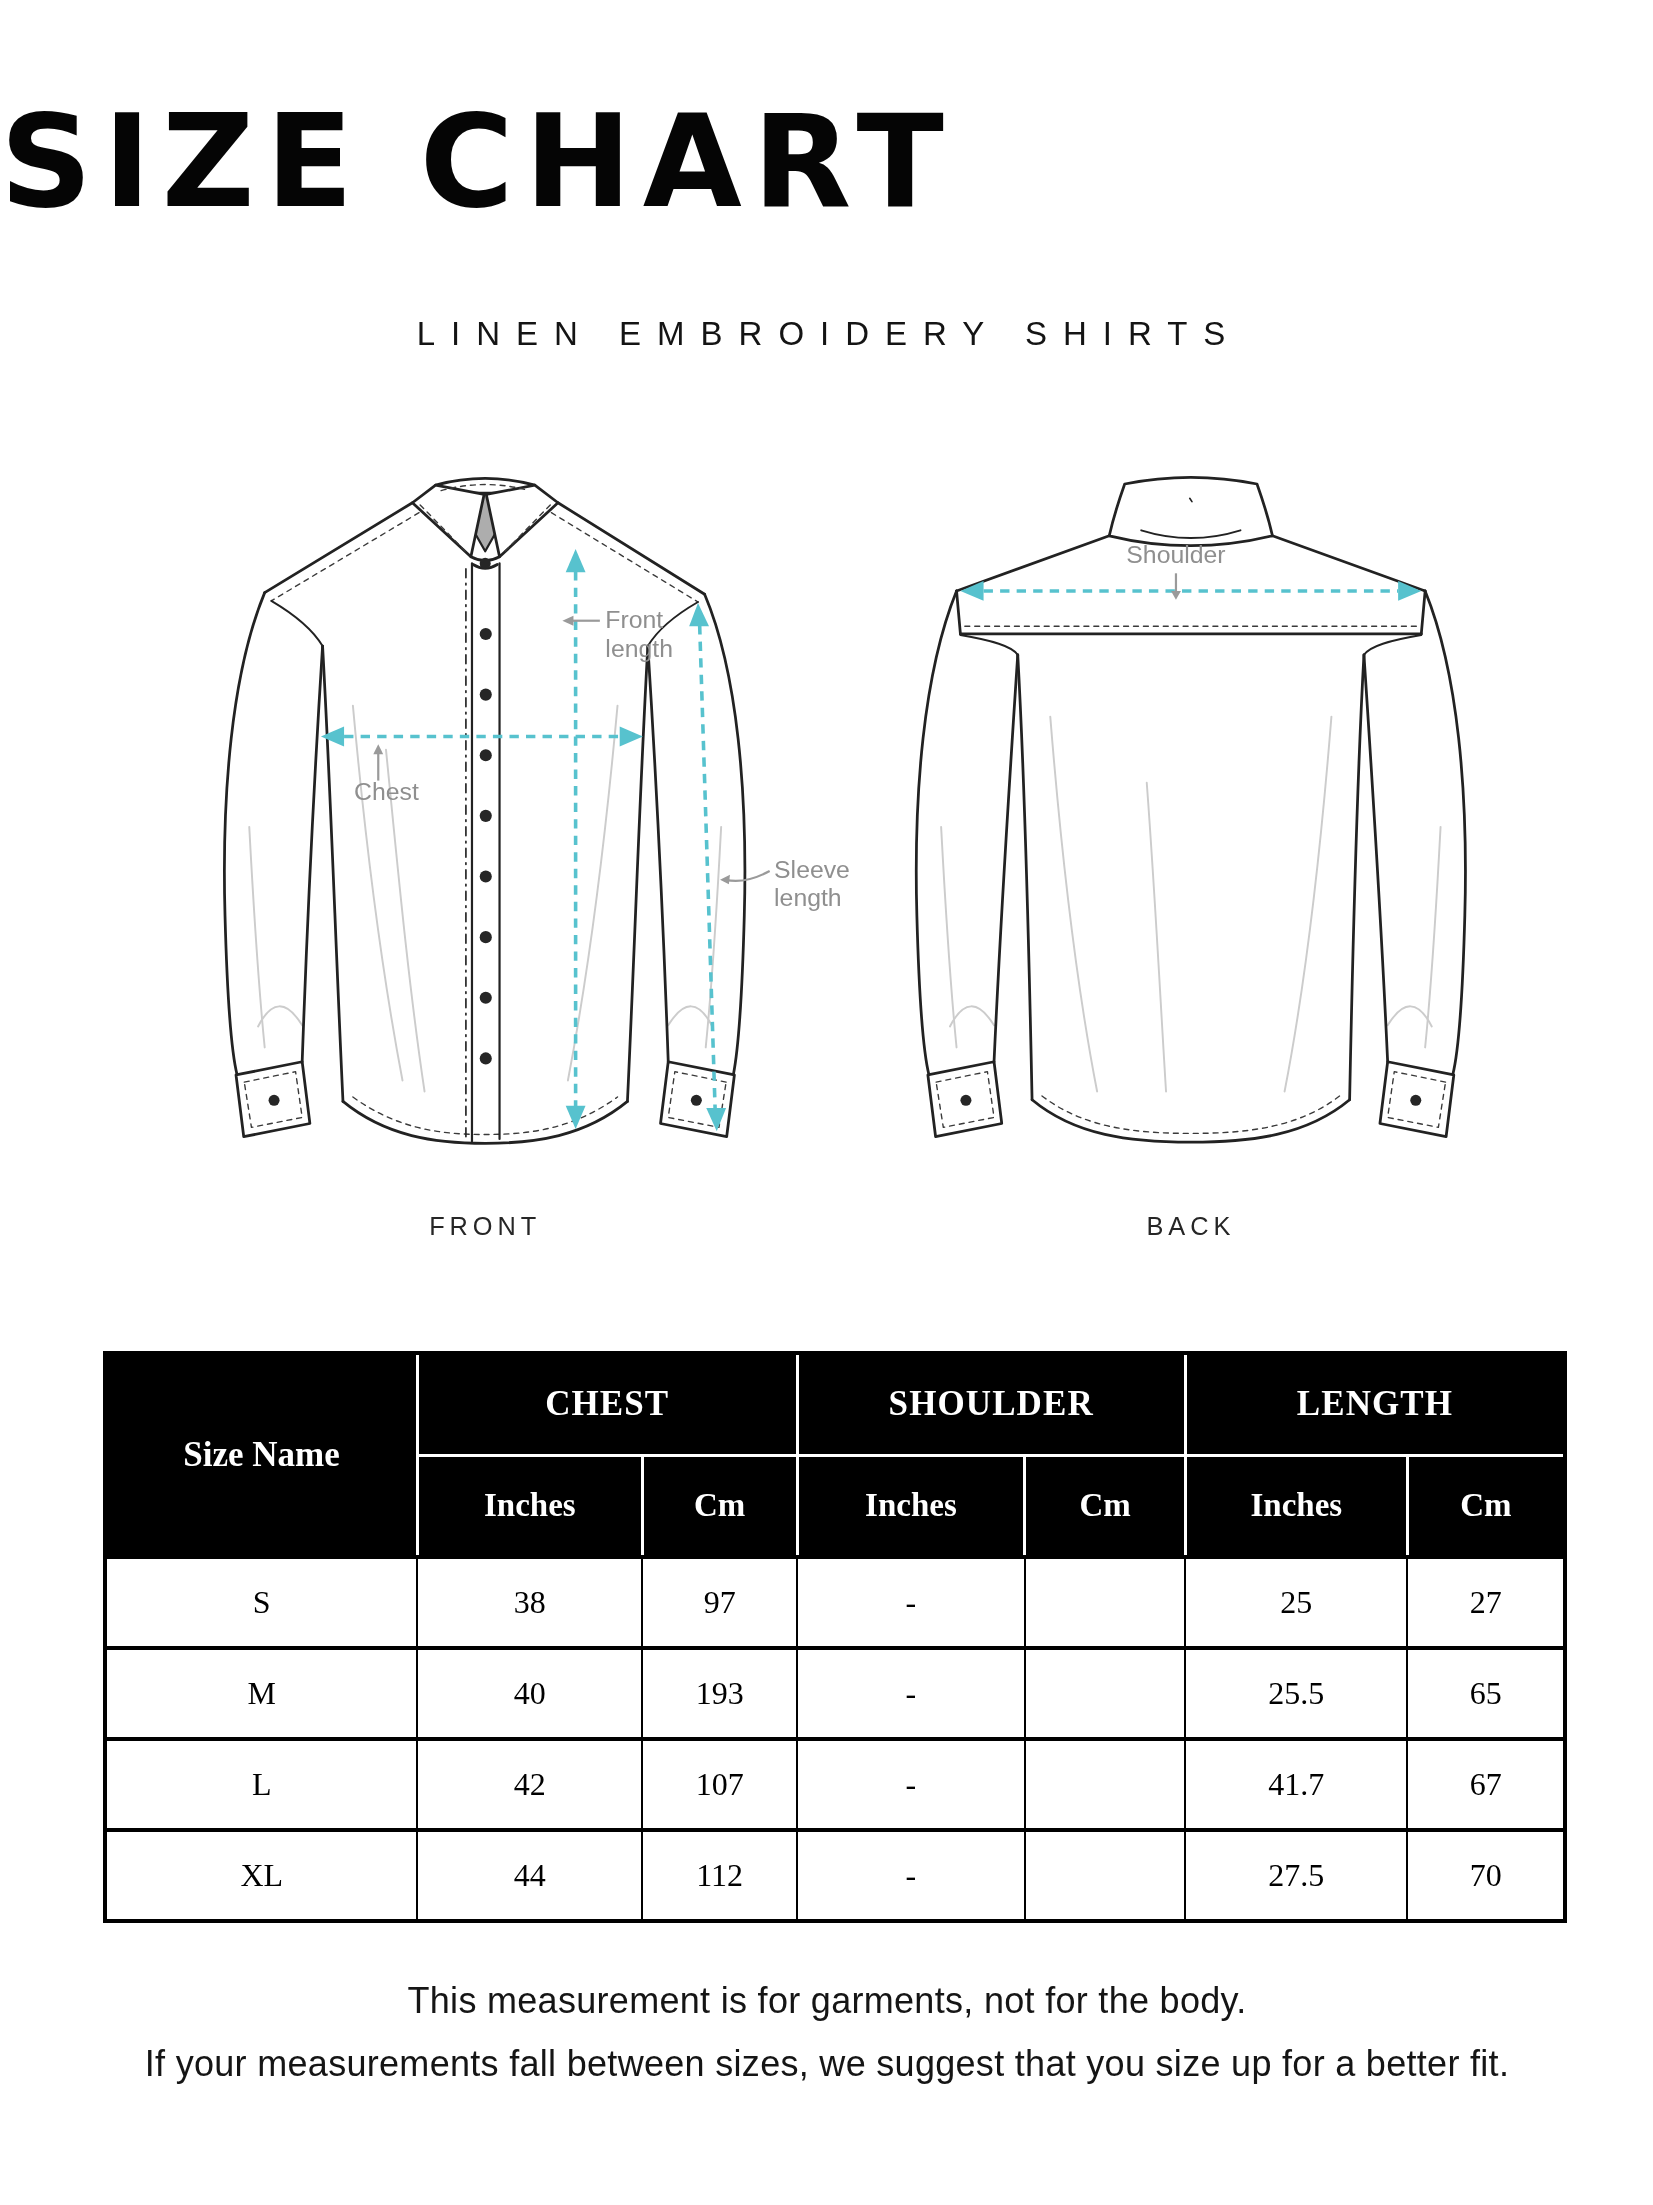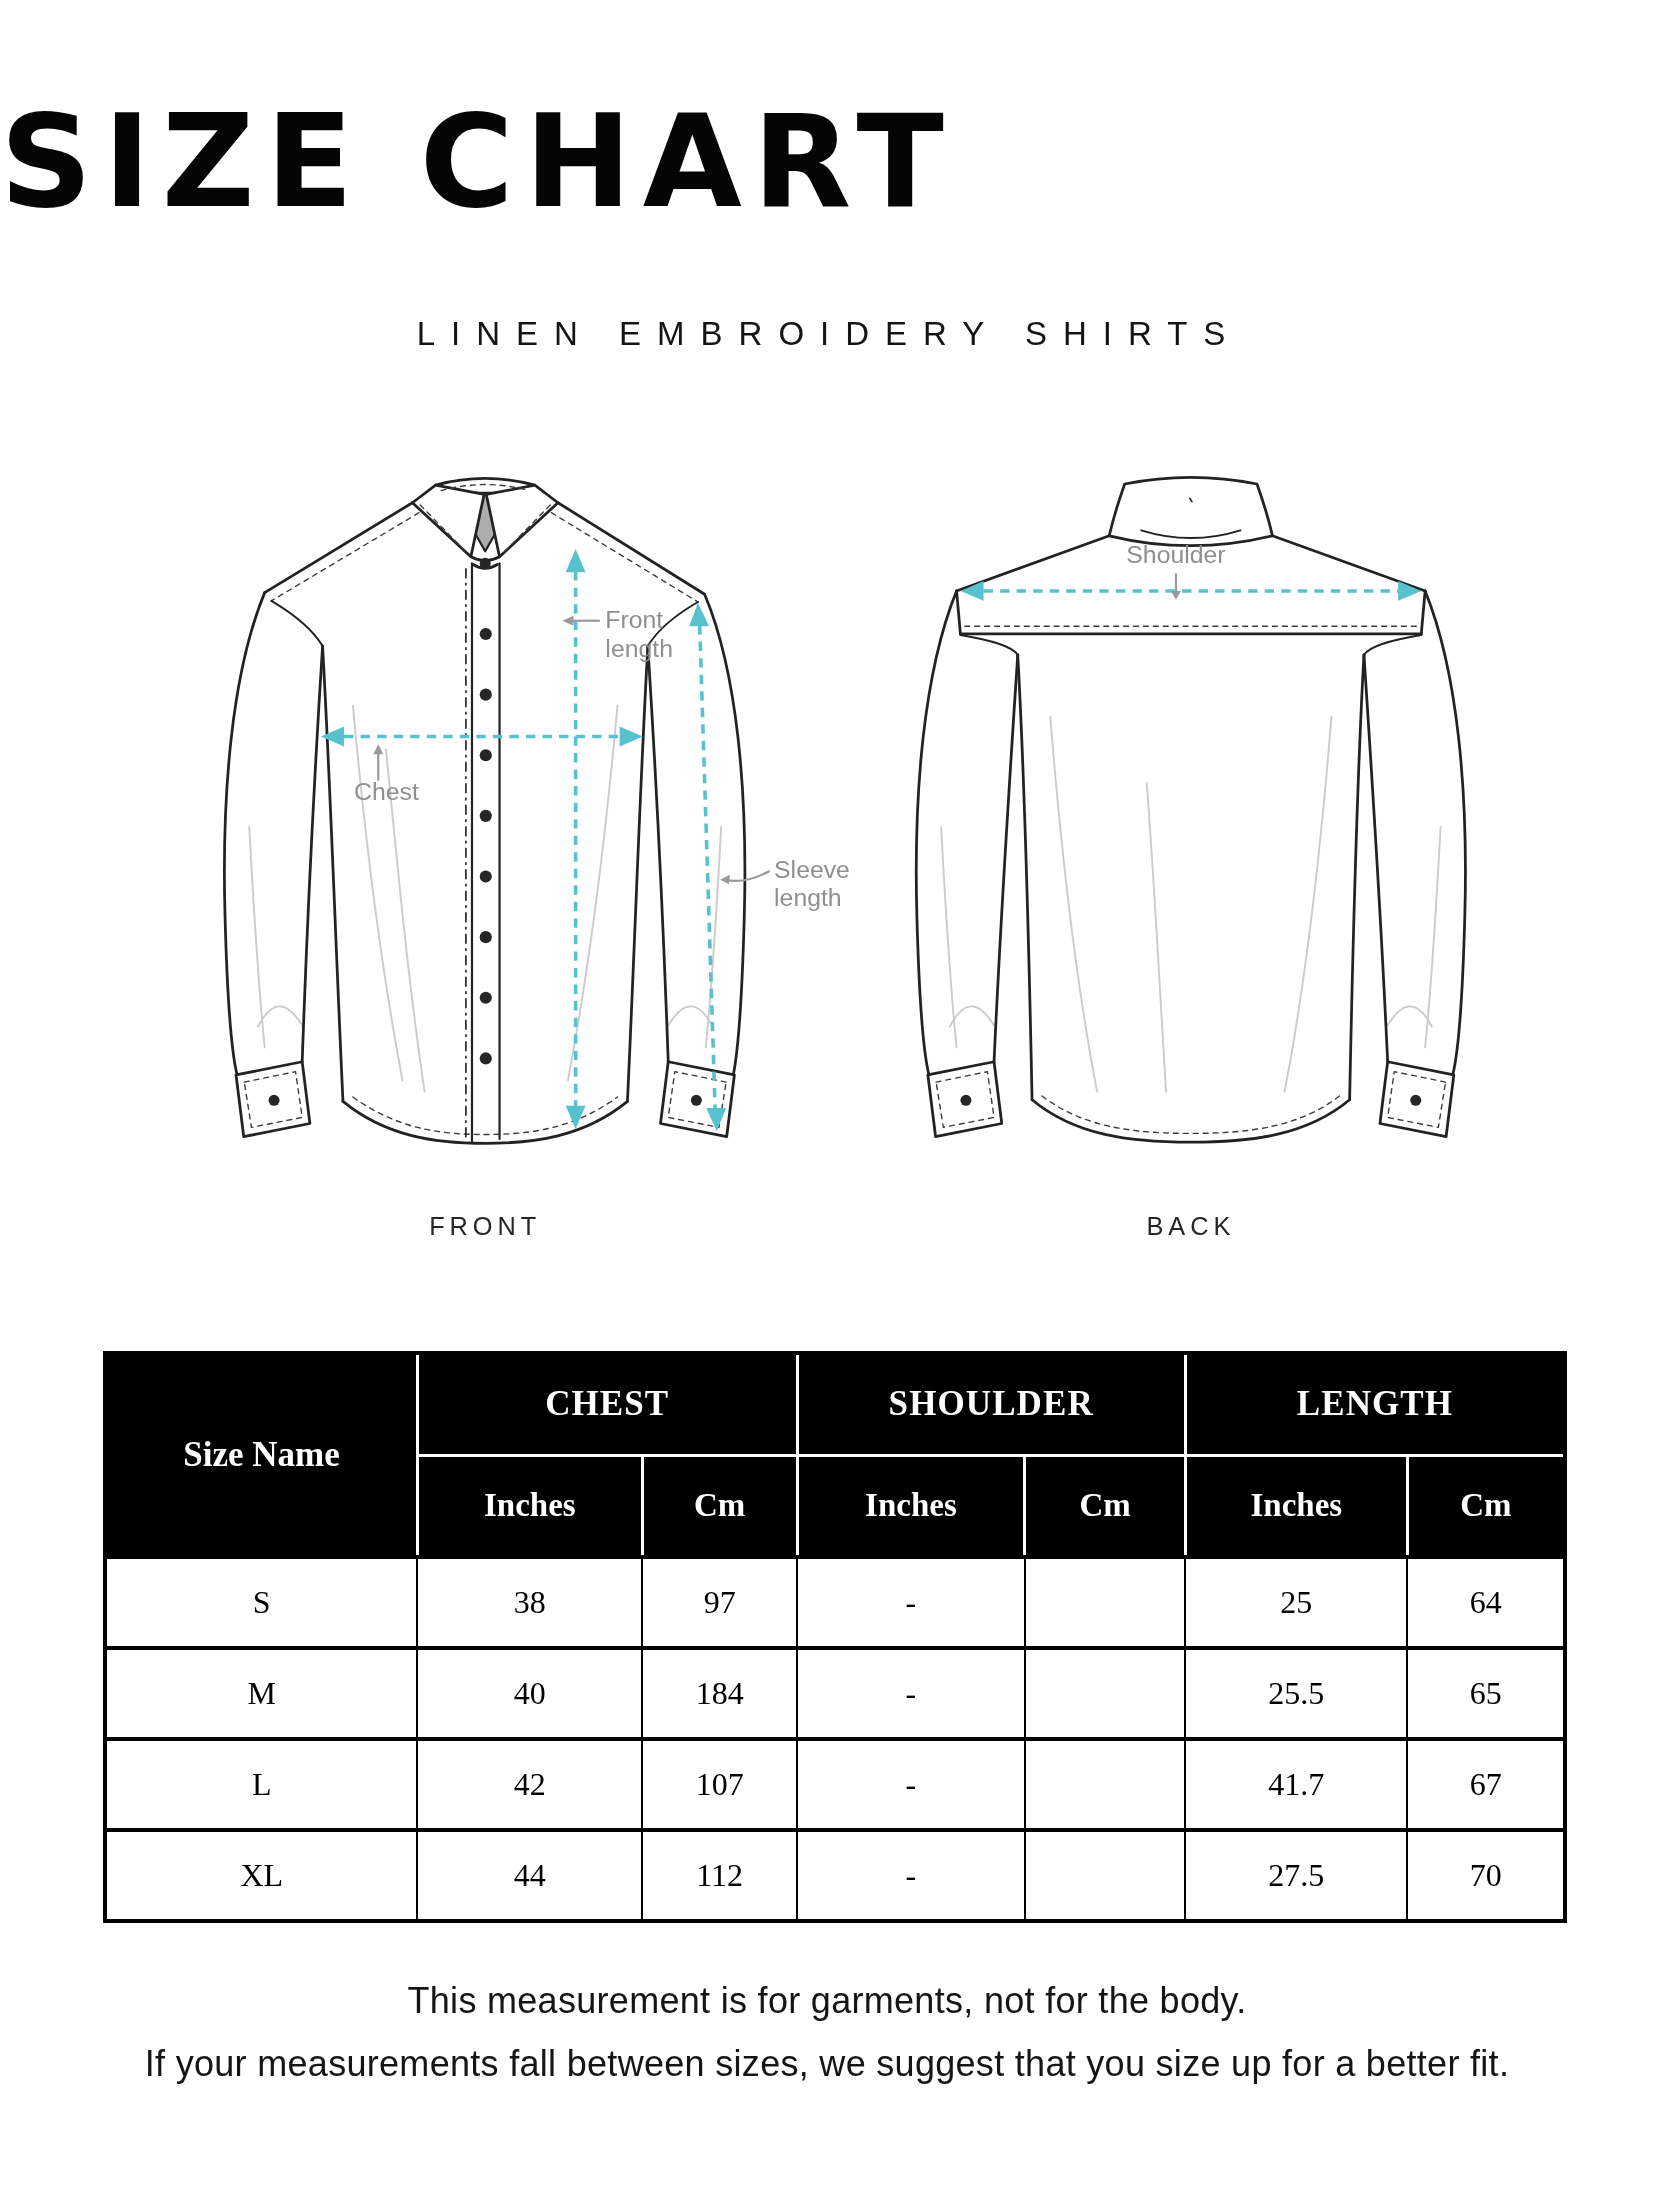--- a/index.html
+++ b/index.html
@@ -259,26 +259,26 @@
     </tr>
   </thead>
   <tbody>
     <tr>
       <td>S</td>
       <td>38</td>
       <td>97</td>
       <td>-</td>
       <td></td>
       <td>25</td>
-      <td>64</td>
+      <td>27</td>
     </tr>
     <tr>
       <td>M</td>
       <td>40</td>
-      <td>184</td>
+      <td>193</td>
       <td>-</td>
       <td></td>
       <td>25.5</td>
       <td>65</td>
     </tr>
     <tr>
       <td>L</td>
       <td>42</td>
       <td>107</td>
       <td>-</td>

